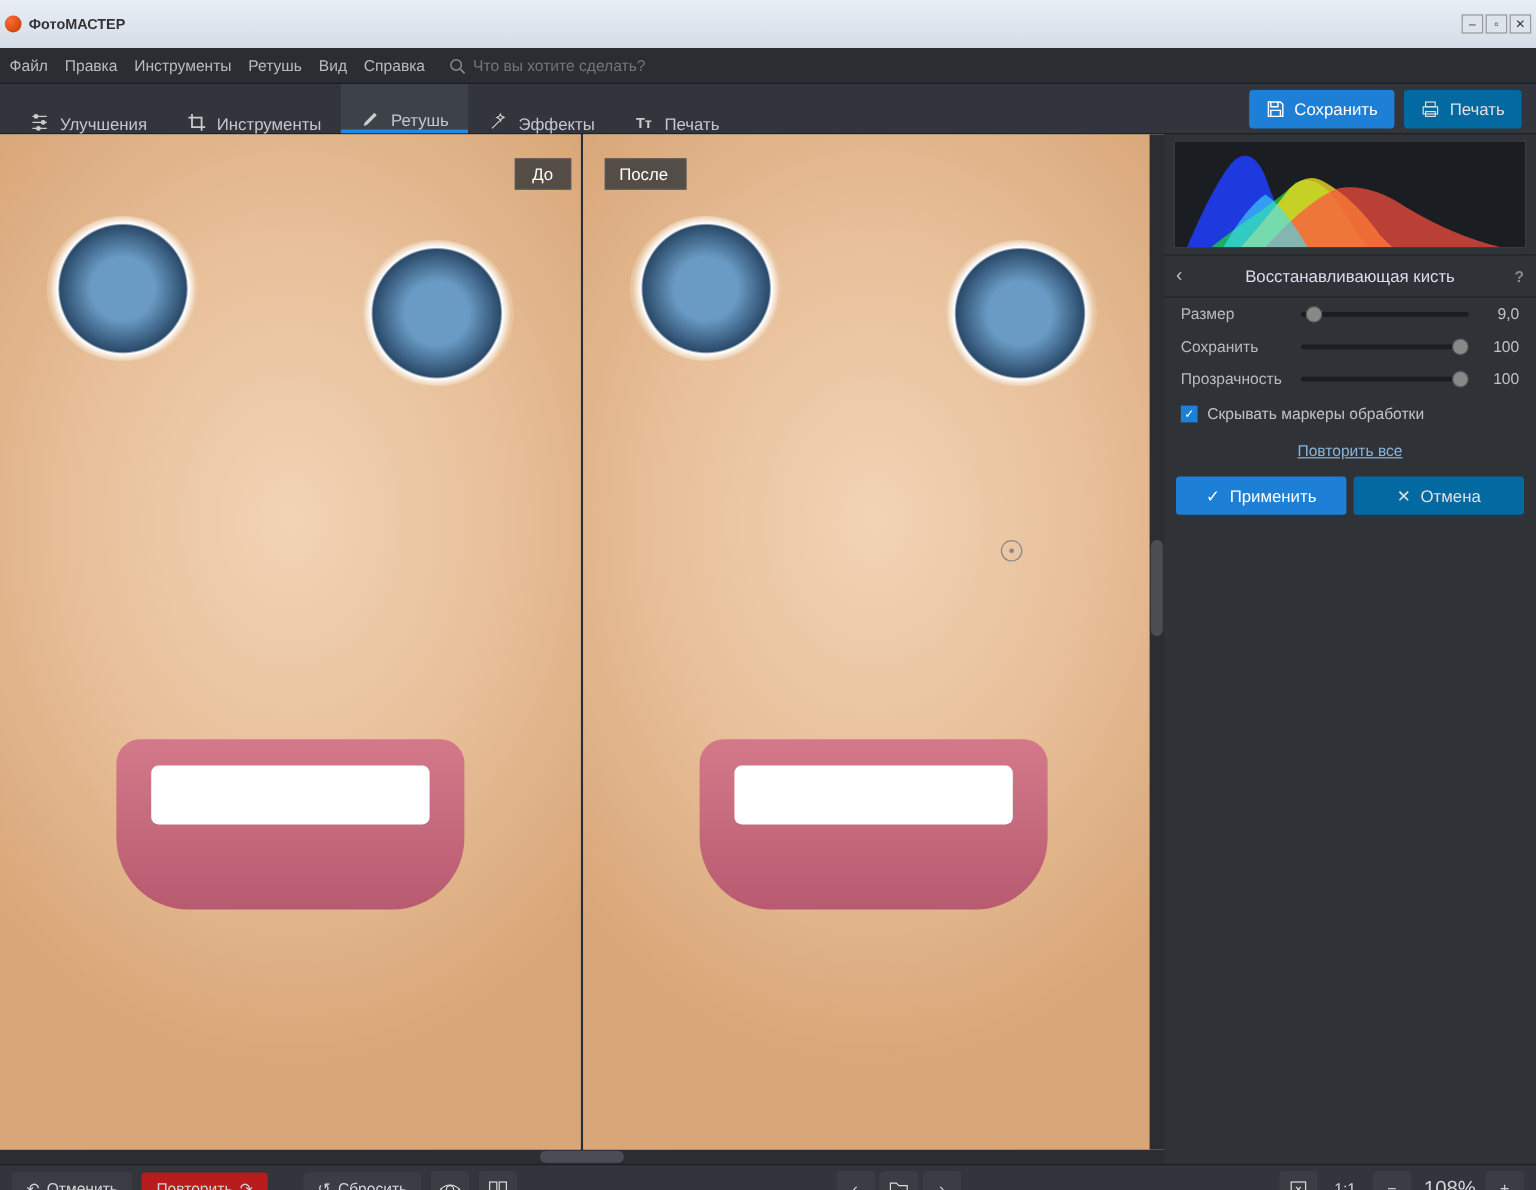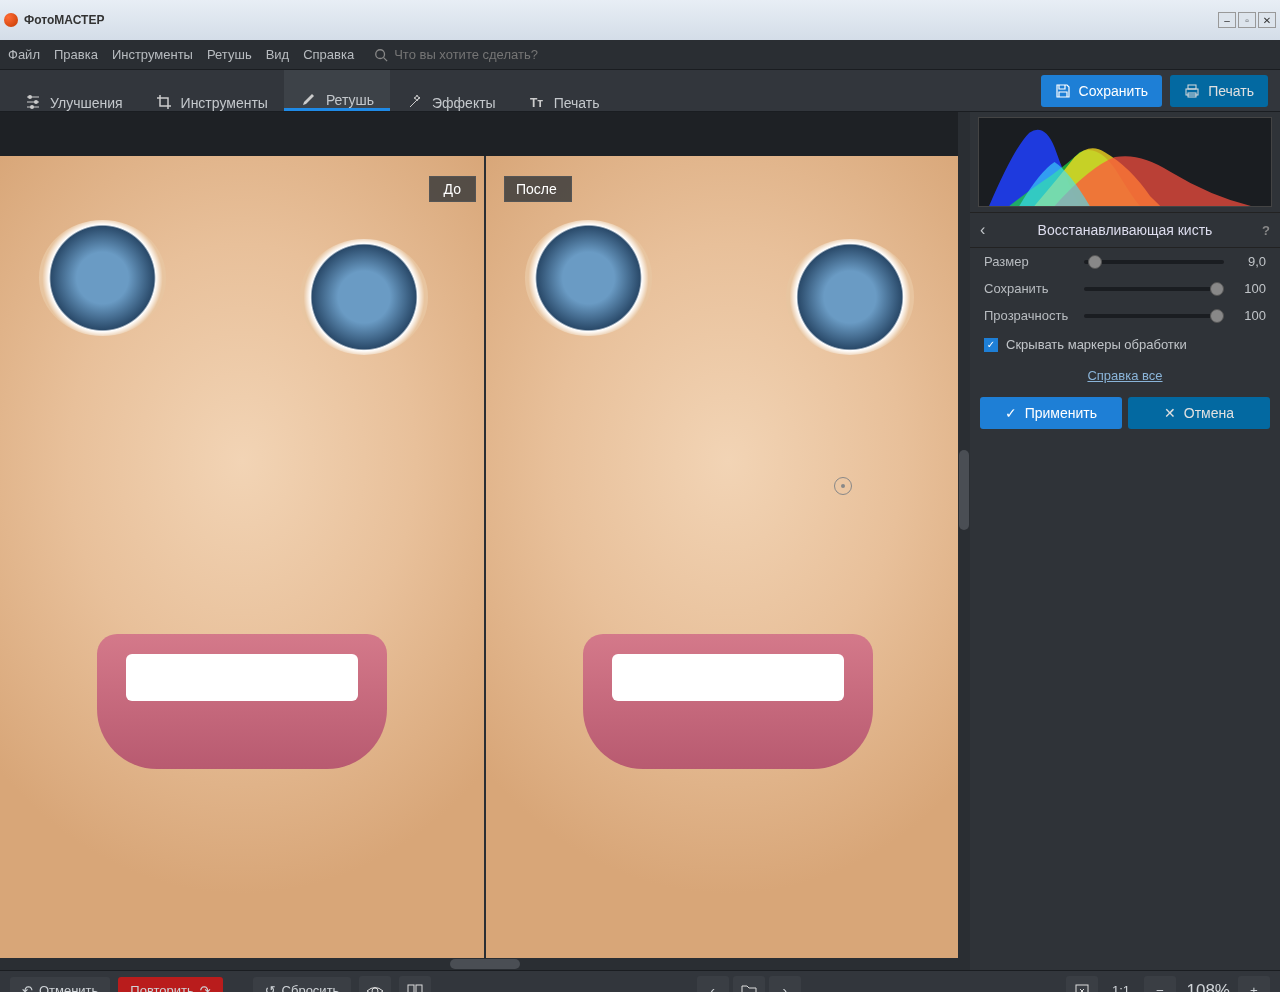--- a/index.html
+++ b/index.html
@@ -25,21 +25,21 @@
 .tab.active { background: #3d4248; border-bottom: 3px solid #1f8ae6; }
 .tab-icon { width: 18px; height: 18px; display: flex; align-items: center; justify-content: center; }
 .toolbar-right { margin-left: auto; display: flex; align-items: center; gap: 8px; padding-right: 4px;}
 .btn-primary { background: #1e7fd6; color: #fff; border: none; padding: 8px 14px; border-radius: 3px; display: flex; align-items: center; gap: 8px; cursor: pointer; font-size: 14px; }
 .btn-secondary { background: #0369a1; color: #e0e0e0; border: none; padding: 8px 14px; border-radius: 3px; display: flex; align-items: center; gap: 8px; cursor: pointer; font-size: 14px; }
 
 
 .main { display: flex; height: calc(992px - 22px - 30px - 42px - 40px); }
 .canvas-area { flex: 1; background: #1e2125; position: relative; display: flex; flex-direction:column;}
 .canvas-row { flex:1; display:flex;}
-.img-half { flex: 1; position: relative; background: linear-gradient(135deg, #e8c5a0 0%, #dba878 40%, #c99564 100%); overflow:hidden;margin-top:44px;}
+.img-half { flex: 1; position: relative; background: linear-gradient(135deg, #e8c5a0 0%, #dba878 40%, #c99564 100%); overflow:hidden;}
 .img-half.before { border-right: 2px solid #2a2e33; }
 .face { position: absolute; width: 120%; height: 120%; left:-10%; top:-10%;
   background: radial-gradient(ellipse 60% 45% at 50% 40%, #f2d4b5 0%, #e8c09a 50%, #d8a678 100%); }
 .face::before{ content:""; position:absolute; left:15%; top:15%; width:22%; height:12%; background: radial-gradient(circle,#6a9bc4 30%,#2a4a6a 60%,#fff 62%,#e8c5a0 70%); border-radius:50%;}
 .face::after{ content:""; position:absolute; right:18%; top:17%; width:22%; height:12%; background: radial-gradient(circle,#6a9bc4 30%,#2a4a6a 60%,#fff 62%,#e8c5a0 70%); border-radius:50%;}
 .mouth{position:absolute; left:25%; top:58%; width:50%; height:14%; background: linear-gradient(#d4798a, #b85a70); border-radius: 20px 20px 60px 60px;}
 .mouth::after{content:"";position:absolute;left:10%;top:15%;width:80%;height:35%;background:#fff;border-radius:6px;}
 .label-badge { position: absolute; top: 20px; background: rgba(60,60,60,0.85); color: #fff; padding: 4px 14px; font-size: 14px; border:1px solid #555;}
 .label-before { right: 8px; }
 .label-after { left: 18px; padding-left: 11px; }
@@ -235,21 +235,21 @@
           <div class="slider-thumb" style="left:calc(100% - 14px)"></div>
         </div>
       <span class="slider-val">100</span>
     </div>
 
     <div class="check-row">
       <div class="checkbox">✓</div>
       <span>Скрывать маркеры обработки</span>
     </div>
 
-    <div class="reset-link">Справка все</div>
+    <div class="reset-link">Повторить все</div>
 
     <div class="panel-actions">
       <button class="btn-primary">
         <span>✓</span>
         <span>Применить</span>
       </button>
       <button class="btn-secondary">
         <span>✕</span>
         <span>Отмена</span>
       </button>

